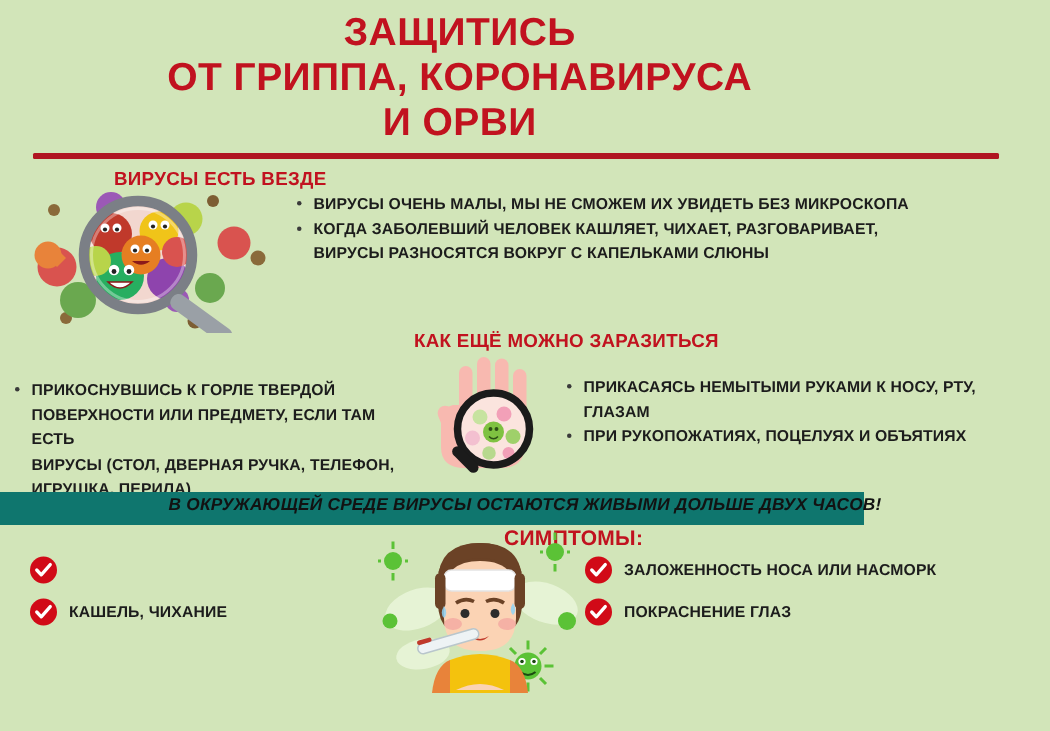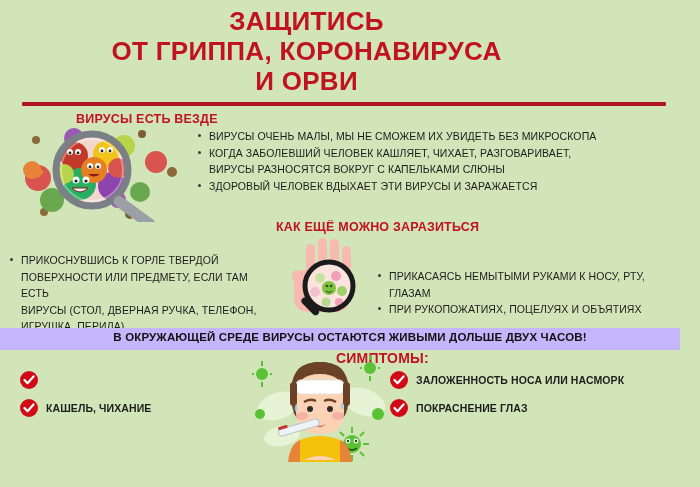--- a/index.html
+++ b/index.html
@@ -31,38 +31,39 @@
     margin-left:48px;
   }
   #head-everywhere{left:28px;top:112px;}
   #head-howelse{left:228px;top:220px;}
   #head-symptoms{left:288px;top:350px;font-size:14px;}
 
   
   .blist{position:absolute;margin:0;padding:0;list-style:none;}
   .blist li{
     position:relative;padding-left:13px;
-    color:#1c1c1c;font-size:10.5px;font-weight:normal;
+    color:#1c1c1c;font-size:10.5px;font-weight:bold;
     line-height:16.5px;letter-spacing:.1px;
   }
   .blist li .dot{
     position:absolute;left:2px;top:6px;width:3px;height:3px;
     border-radius:50%;background:#3a3a3a;
   }
   .blist li .cont{display:block;padding-left:0;}
   .blist li .ln{display:block;}
 
   #list-everywhere{left:196px;top:128px;width:500px;}
   #list-surfaces{left:8px;top:252px;width:270px;}
-  #list-hands{left:376px;top:268px;width:320px;}
+  #list-hands{left:376px;top:250px;width:320px;}
 
   
   .banner{
-    position:absolute;left:0;top:328px;width:680px;height:22px;
-    background:#c4b5fd;
+    position:absolute;left:0;top:328px;width:576px;height:22px;
+    background:#0f766e;
+    font-style:italic;
   }
   .banner .btxt{
     position:absolute;left:0;top:3px;width:700px;text-align:center;
     color:#121212;font-size:11.5px;font-weight:bold;letter-spacing:.15px;
   }
 
   
   .slist{position:absolute;margin:0;padding:0;list-style:none;}
   .slist li{
     position:relative;height:28px;line-height:28px;padding-left:26px;
@@ -175,26 +176,20 @@
         <span class="ln">ВИРУСЫ ОЧЕНЬ МАЛЫ, МЫ НЕ СМОЖЕМ ИХ УВИДЕТЬ БЕЗ МИКРОСКОПА</span>
       </span>
     </li>
     <li>
       <span class="dot"></span>
       <span class="cont">
         <span class="ln">КОГДА ЗАБОЛЕВШИЙ ЧЕЛОВЕК КАШЛЯЕТ, ЧИХАЕТ, РАЗГОВАРИВАЕТ,</span>
         <span class="ln">ВИРУСЫ РАЗНОСЯТСЯ ВОКРУГ С КАПЕЛЬКАМИ СЛЮНЫ</span>
       </span>
     </li>
-    <li>
-      <span class="dot"></span>
-      <span class="cont">
-        <span class="ln">ЗДОРОВЫЙ ЧЕЛОВЕК  ВДЫХАЕТ ЭТИ  ВИРУСЫ И  ЗАРАЖАЕТСЯ</span>
-      </span>
-    </li>
   </ul>
 
   <div class="sec-head" id="head-howelse">КАК ЕЩЁ МОЖНО ЗАРАЗИТЬСЯ</div>
 
   <div class="art" id="art-hand">
     <svg width="96" height="88" viewBox="0 0 96 88">
       <g fill="#f8b9b0">
         <rect x="24" y="8" width="9" height="32" rx="4.5"></rect>
         <rect x="36" y="2" width="9" height="38" rx="4.5"></rect>
         <rect x="48" y="3" width="9" height="37" rx="4.5"></rect>

